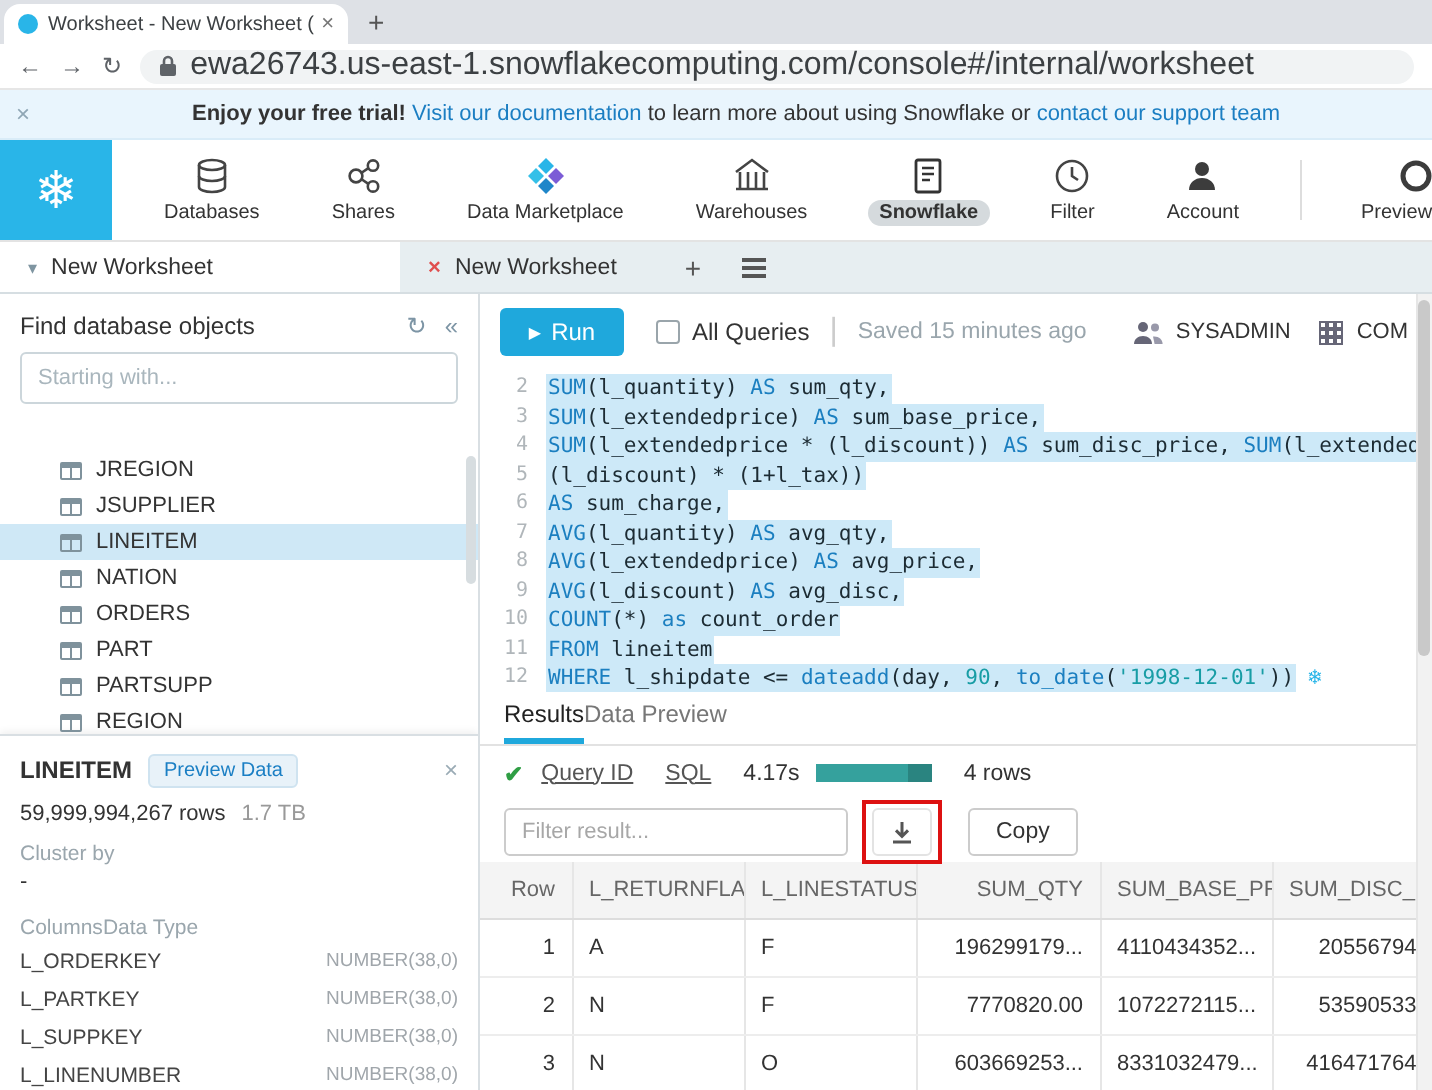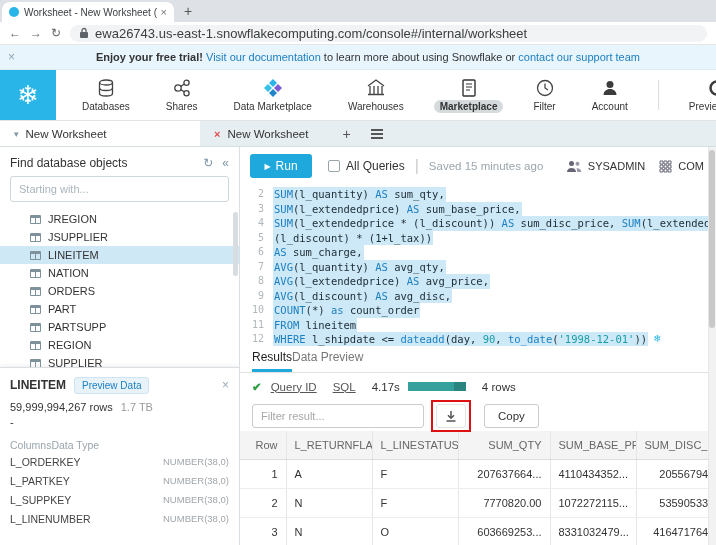--- a/index.html
+++ b/index.html
@@ -11,21 +11,21 @@
 .btab{height:20px;width:172px;background:#fff;border-radius:8px 8px 0 0;display:flex;align-items:center;padding:0 7px;font-size:10px;color:#3c4043}
 .favicon{width:10px;height:10px;border-radius:50%;background:#29b5e8;margin-right:5px;flex:none}
 .btab-title{flex:1;white-space:nowrap;overflow:hidden}
 .btab-close{color:#777;font-size:11px;margin-left:4px}
 .newtab{font-size:14px;color:#555;margin:0 0 4px 10px;line-height:1}
 
 
 .addressbar{height:23px;background:#fff;display:flex;align-items:center;padding:0 9px;gap:9px;border-bottom:1px solid #e6e6e6}
 .navbtn{color:#5f6368;font-size:12px;line-height:1}
 .url-pill{flex:1;height:17px;background:#f1f3f4;border-radius:9px;display:flex;align-items:center;padding:0 9px;gap:6px;overflow:hidden}
-.url-text{font-size:13px;color:#3c4043;white-space:nowrap}
+.url-text{font-size:16px;color:#3c4043;white-space:nowrap}
 
 
 .banner{height:25px;background:#e9f5fd;border-bottom:1px solid #d9ecf8;display:flex;align-items:center;position:relative;overflow:hidden}
 .banner-close{position:absolute;left:8px;color:#8fa6b5;font-size:12px}
 .banner-text{margin:0 auto;white-space:nowrap;font-size:11px;color:#333;padding-left:20px}
 .banner-bold{font-weight:bold}
 .blink{color:#1b7ec2}
 
 
 .nav{height:51px;background:#fff;border-bottom:1px solid #e3e3e3;display:flex;align-items:stretch;overflow:hidden}
@@ -49,21 +49,21 @@
 
 
 .content{display:flex;height:398px;position:relative}
 
 
 .sidebar{width:240px;flex:none;border-right:1px solid #d9dfe3;display:flex;flex-direction:column;overflow:hidden}
 .sb-header{display:flex;align-items:center;padding:9px 10px 6px;font-size:12px;color:#333}
 .sb-icons{margin-left:auto;display:flex;gap:9px;color:#7d95a5;font-size:12px}
 .sb-search{margin:0 10px;height:22px;border:1px solid #ccd6db;border-radius:3px;font-size:11px;padding:12px 8px;color:#333;outline:none}
 .sb-search::placeholder{color:#a9b6bd}
-.tree{margin-top:8px;flex:1;overflow:hidden;position:relative}
+.tree{margin-top:24px;flex:1;overflow:hidden;position:relative}
 .tree-item{height:18px;display:flex;align-items:center;gap:7px;padding-left:30px;font-size:11px;color:#333}
 .tree-item.selected{background:#cfe8f6}
 .table-icon{width:11px;height:9px;flex:none;border:1px solid #7f929c;border-top:3px solid #7f929c;border-radius:1px;background:linear-gradient(to right,transparent 46%,#7f929c 46%,#7f929c 56%,transparent 56%)}
 .tree-scroll{position:absolute;right:1px;top:2px;width:5px;height:64px;background:#d7dde0;border-radius:3px}
 
 
 .detail{flex:none;height:178px;border-top:1px solid #d9dfe3;box-shadow:0 -1px 4px rgba(0,0,0,.07);padding:8px 10px;overflow:hidden}
 .detail-header{display:flex;align-items:center;gap:8px;height:18px}
 .detail-title{font-weight:bold;font-size:12px;color:#333}
 .preview-btn{font-size:10px;color:#1b7fc4;background:#e8f2f9;border:1px solid #cfe3f0;border-radius:3px;padding:2px 7px}
@@ -220,21 +220,21 @@
           </span>
         <span class="lbl">Warehouses</span>
       </div>
       <div class="nav-item selected">
         <span class="nav-icon">
             <svg width="20" height="20" viewBox="0 0 20 20">
               <rect x="4" y="2" width="12" height="16" rx="1" fill="none" stroke="#333" stroke-width="1.4"></rect>
               <path d="M7 6h6M7 9h6M7 12h4" stroke="#333" stroke-width="1.2"></path>
             </svg>
           </span>
-        <span class="lbl">Marketplace</span>
+        <span class="lbl">Snowflake</span>
       </div>
       <div class="nav-item">
         <span class="nav-icon">
             <svg width="20" height="20" viewBox="0 0 20 20">
               <circle cx="10" cy="10" r="7.5" fill="none" stroke="#444" stroke-width="1.3"></circle>
               <path d="M10 5.5V10l3 2" fill="none" stroke="#444" stroke-width="1.3"></path>
             </svg>
           </span>
         <span class="lbl">Filter</span>
       </div>
@@ -330,20 +330,21 @@
 
       <div class="detail">
         <div class="detail-header">
           <span class="detail-title">LINEITEM</span>
           <span class="preview-btn">Preview Data</span>
           <span class="detail-close">×</span>
         </div>
         <div class="stats">
           <span>59,999,994,267 rows</span><span class="size">1.7 TB</span>
         </div>
+        <div class="muted cluster-label">Cluster by</div>
         <div class="cluster-val">-</div>
         <div class="cols-header">
           <span class="muted">Columns</span>
           <span class="muted">Data Type</span>
         </div>
         <div>
             <div class="col-row">
               <span class="col-name">L_ORDERKEY</span>
               <span class="col-type">NUMBER(38,0)</span>
             </div>
@@ -453,21 +454,21 @@
                 <th class="num">SUM_QTY</th>
                 <th class="num">SUM_BASE_PRI</th>
                 <th class="num">SUM_DISC_PRI</th>
               </tr>
             </thead>
           <tbody id="results-body">
               <tr>
                 <td class="num">1</td>
                 <td>A</td>
                 <td>F</td>
-                <td class="num">207637664...</td>
+                <td class="num">196299179...</td>
                 <td class="num">4110434352...</td>
                 <td class="num">205567949...</td>
               </tr>
               <tr>
                 <td class="num">2</td>
                 <td>N</td>
                 <td>F</td>
                 <td class="num">7770820.00</td>
                 <td class="num">1072272115...</td>
                 <td class="num">535905337...</td>

